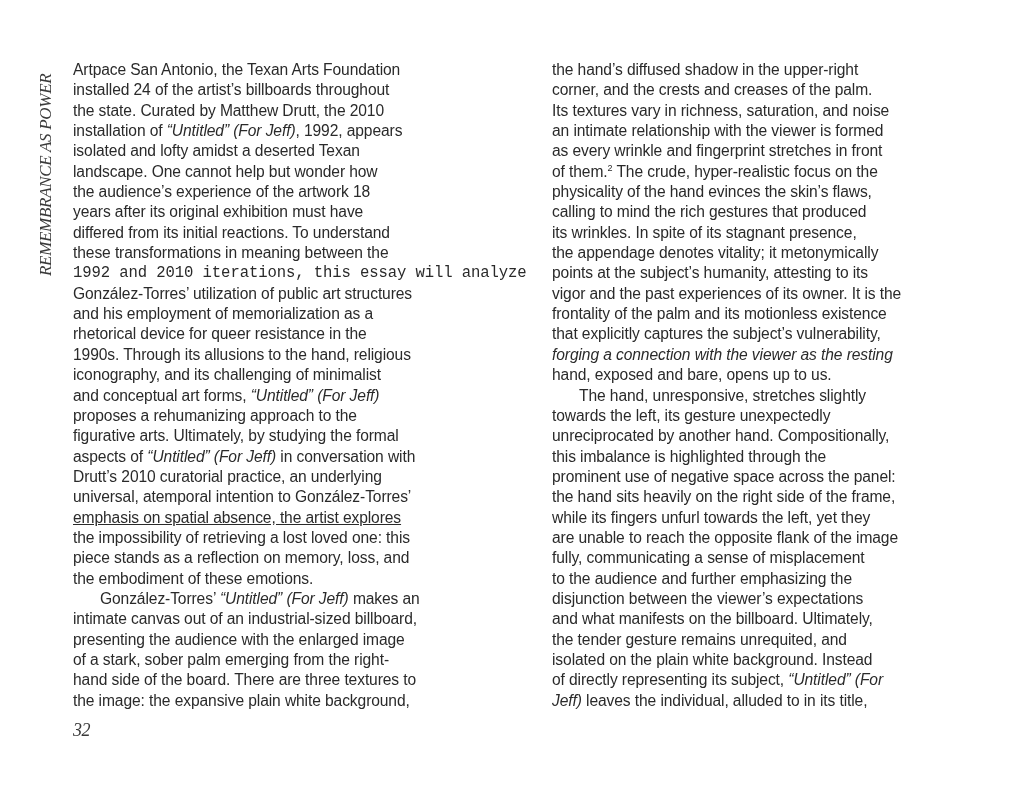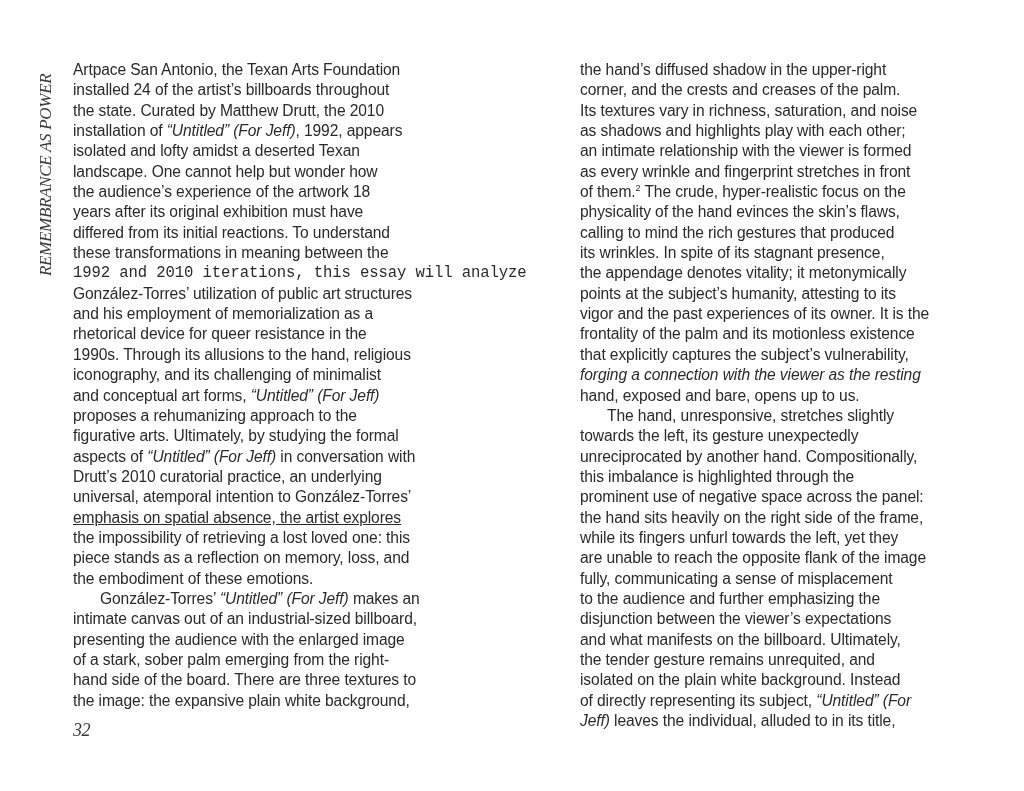--- a/index.html
+++ b/index.html
@@ -26,21 +26,21 @@
     .column {
       position: absolute;
       top: 60px;
       width: 388px;
       font-size: 15.6px;
       line-height: 20.35px;
       text-align: justify;
       letter-spacing: -0.1px;
     }
     .page-left .column { left: 73px; }
-    .page-right .column { left: 68px; }
+    .page-right .column { left: 40px; }
     .column .line {
       display: block;
       text-align: justify;
       text-align-last: justify;
       white-space: nowrap;
       height: 20.35px;
       overflow: visible;
     }
     .column .line.last {
       text-align-last: left;
@@ -131,21 +131,20 @@
     </div>
   <div class="page-number page-number-left">32</div>
 </div>
 
 <div class="page page-right">
 
   <div class="column" id="right-column">
       <span class="line" style="text-align-last: left; text-align: left;"><span>the hand’s diffused shadow in the upper-right</span></span>
       <span class="line" style="text-align-last: left; text-align: left;"><span>corner, and the crests and creases of the palm.</span></span>
       <span class="line" style="text-align-last: left; text-align: left;"><span>Its textures vary in richness, saturation, and noise</span></span>
-      <span class="line" style="text-align-last: left; text-align: left;"><span>as shadows and highlights play with each other;</span></span>
       <span class="line" style="text-align-last: left; text-align: left;"><span>an intimate relationship with the viewer is formed</span></span>
       <span class="line" style="text-align-last: left; text-align: left;"><span>as every wrinkle and fingerprint stretches in front</span></span>
       <span class="line" style="text-align-last: left; text-align: left;"><span>of them.</span><sup>2</sup><span>  The crude, hyper-realistic focus on the</span></span>
       <span class="line" style="text-align-last: left; text-align: left;"><span>physicality of the hand evinces the skin’s flaws,</span></span>
       <span class="line" style="text-align-last: left; text-align: left;"><span>calling to mind the rich gestures that produced</span></span>
       <span class="line" style="text-align-last: left; text-align: left;"><span>its wrinkles. In spite of its stagnant presence,</span></span>
       <span class="line" style="text-align-last: left; text-align: left;"><span>the appendage denotes vitality; it metonymically</span></span>
       <span class="line" style="text-align-last: left; text-align: left;"><span>points at the subject’s humanity, attesting to its</span></span>
       <span class="line" style="text-align-last: left; text-align: left;"><span>vigor and the past experiences of its owner. It is the</span></span>
       <span class="line" style="text-align-last: left; text-align: left;"><span>frontality of the palm and its motionless existence</span></span>

